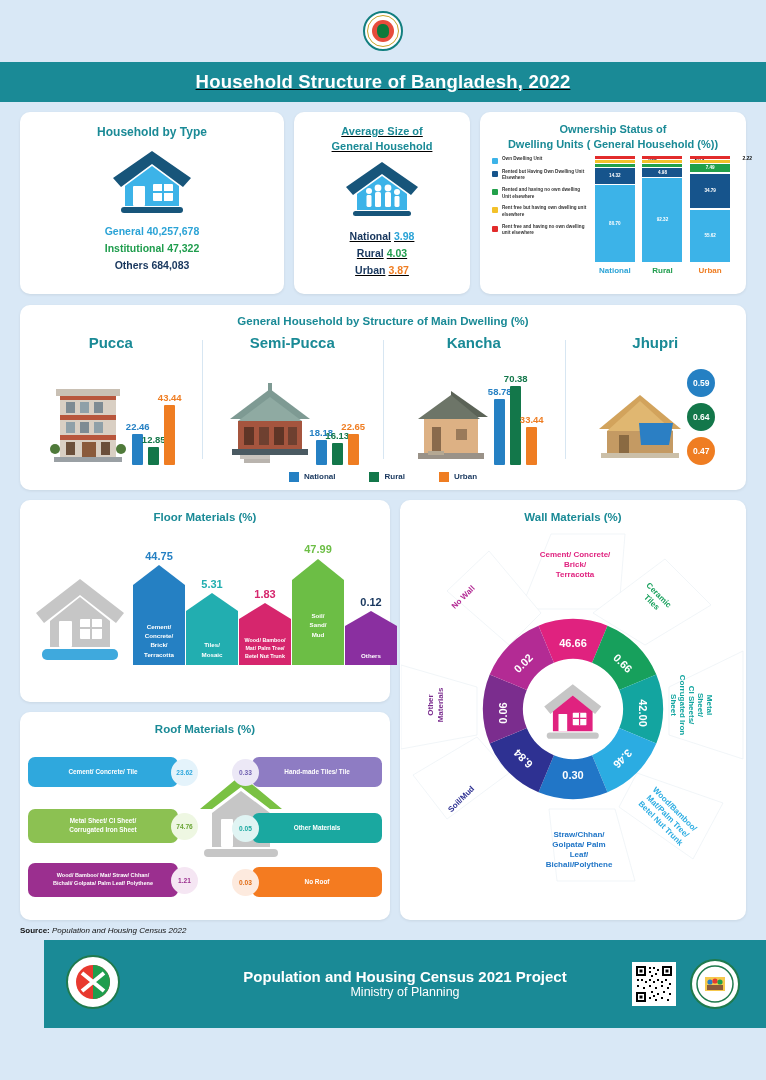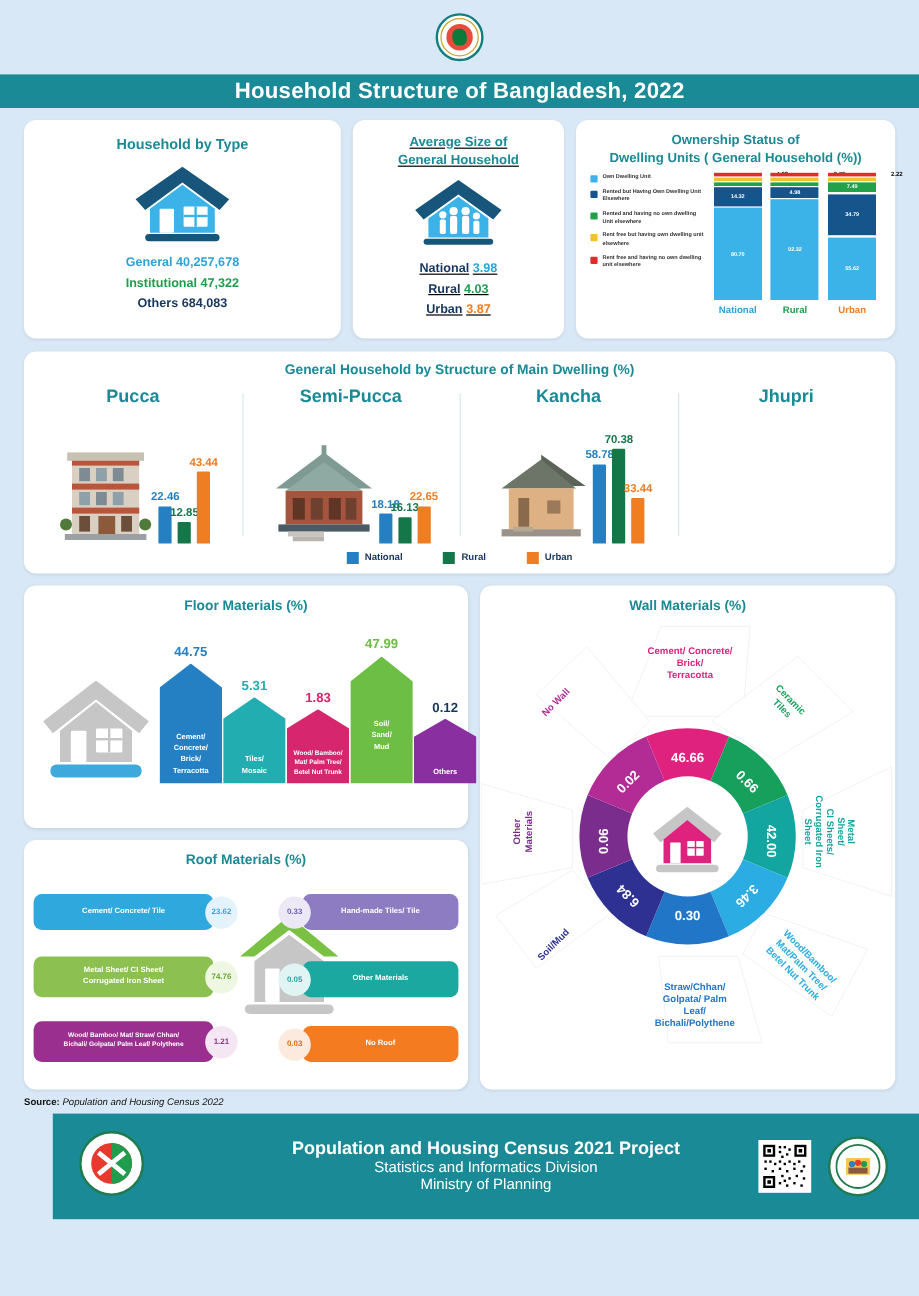--- a/index.html
+++ b/index.html
@@ -16,21 +16,21 @@
   .topbar{height:62px;display:flex;align-items:center;justify-content:center;background:#d9e8f6;}
   .gov-seal{width:36px;height:36px;border-radius:50%;background:#fff;border:2px solid #127f7f;
     display:flex;align-items:center;justify-content:center;position:relative;}
   .gov-seal .inner{width:22px;height:22px;border-radius:50%;background:#e74c3c;position:relative;}
   .gov-seal .inner::after{content:"";position:absolute;left:5px;top:4px;width:12px;height:14px;
     background:#0b7a3b;border-radius:40% 45% 40% 45%;}
   .gov-seal .ring{position:absolute;width:30px;height:30px;border-radius:50%;border:1px solid #c9a227;}
 
   
   .banner{
-    height:28px;background:#1a8a96;display:flex;align-items:center;justify-content:center;
+    height:40px;background:#1a8a96;display:flex;align-items:center;justify-content:center;text-decoration:underline;
   }
   .banner h1{margin:0;color:#fff;font-size:18.5px;font-weight:bold;letter-spacing:.2px;}
 
   
   .card{background:#fff;border-radius:10px;box-shadow:0 1px 3px rgba(0,0,0,.08);}
   .card-title{color:#1a8a96;font-weight:bold;text-align:center;font-size:11px;line-height:1.35;}
 
   
   .row1{display:flex;gap:10px;padding:10px 20px 0 20px;box-sizing:border-box;}
   .c-type{width:264px;height:182px;padding:12px 0 0 0;box-sizing:border-box;}
@@ -359,20 +359,35 @@
               </div>
             <div class="dbar" style="height:38px;background:#ef7d22">
               <span style="color:#ef7d22">33.44</span>
               </div>
           </div>
         </div>
       </div>
 
       <div class="dw-col">
         <div class="dw-name">Jhupri</div>
+        <div class="dw-body">
+          <svg width="90" height="80" viewBox="0 0 90 80">
+            <path d="M45 10 L86 44 L4 44 Z" fill="#d2a35c"></path>
+            <path d="M45 16 L78 46 L12 46 Z" fill="#e0b771"></path>
+            <rect x="12" y="46" width="66" height="22" fill="#c49a63"></rect>
+            <path d="M44 38 L78 38 L74 60 L46 60 Z" fill="#2b7fc4"></path>
+            <rect x="24" y="50" width="10" height="18" fill="#8a6a42"></rect>
+            <rect x="6" y="68" width="78" height="5" fill="#cbbfa8"></rect>
+          </svg>
+          <div class="circles">
+            <div class="circ" style="background:#2580c3">0.59</div>
+            <div class="circ" style="background:#13774a">0.64</div>
+            <div class="circ" style="background:#ef7d22">0.47</div>
+          </div>
+        </div>
       </div>
     </div>
 
     <div class="dw-legend">
       <div class="dl">
           <i style="background:#2580c3"></i>
           <span>National</span>
         </div>
       <div class="dl">
           <i style="background:#13774a"></i>
@@ -584,21 +599,20 @@
       <svg width="54" height="54" viewBox="0 0 54 54">
         <circle cx="27" cy="27" r="26" fill="#fff" stroke="#1f7a4d" stroke-width="2"></circle>
         <circle cx="27" cy="27" r="17" fill="#e8392f"></circle>
         <path d="M27 10 A17 17 0 0 1 27 44 Z" fill="#1f9d4d"></path>
         <path d="M16 18 L38 36 M38 18 L16 36" stroke="#fff" stroke-width="4"></path>
       </svg>
     </div>
 
     <div class="f-text">
       <div class="l1">Population and Housing Census 2021 Project</div>
-      <div class="l3">Statistics and Informatics Division</div>
       <div class="l4">Ministry of Planning</div>
     </div>
 
     <div class="f-right">
       <div class="qr">
         <svg width="38" height="38" viewBox="0 0 38 38">
           <rect width="38" height="38" fill="#fff"></rect>
           <g fill="#000">
             <rect x="1" y="1" width="10" height="10"></rect>
               <rect x="3" y="3" width="6" height="6" fill="#fff"></rect>

